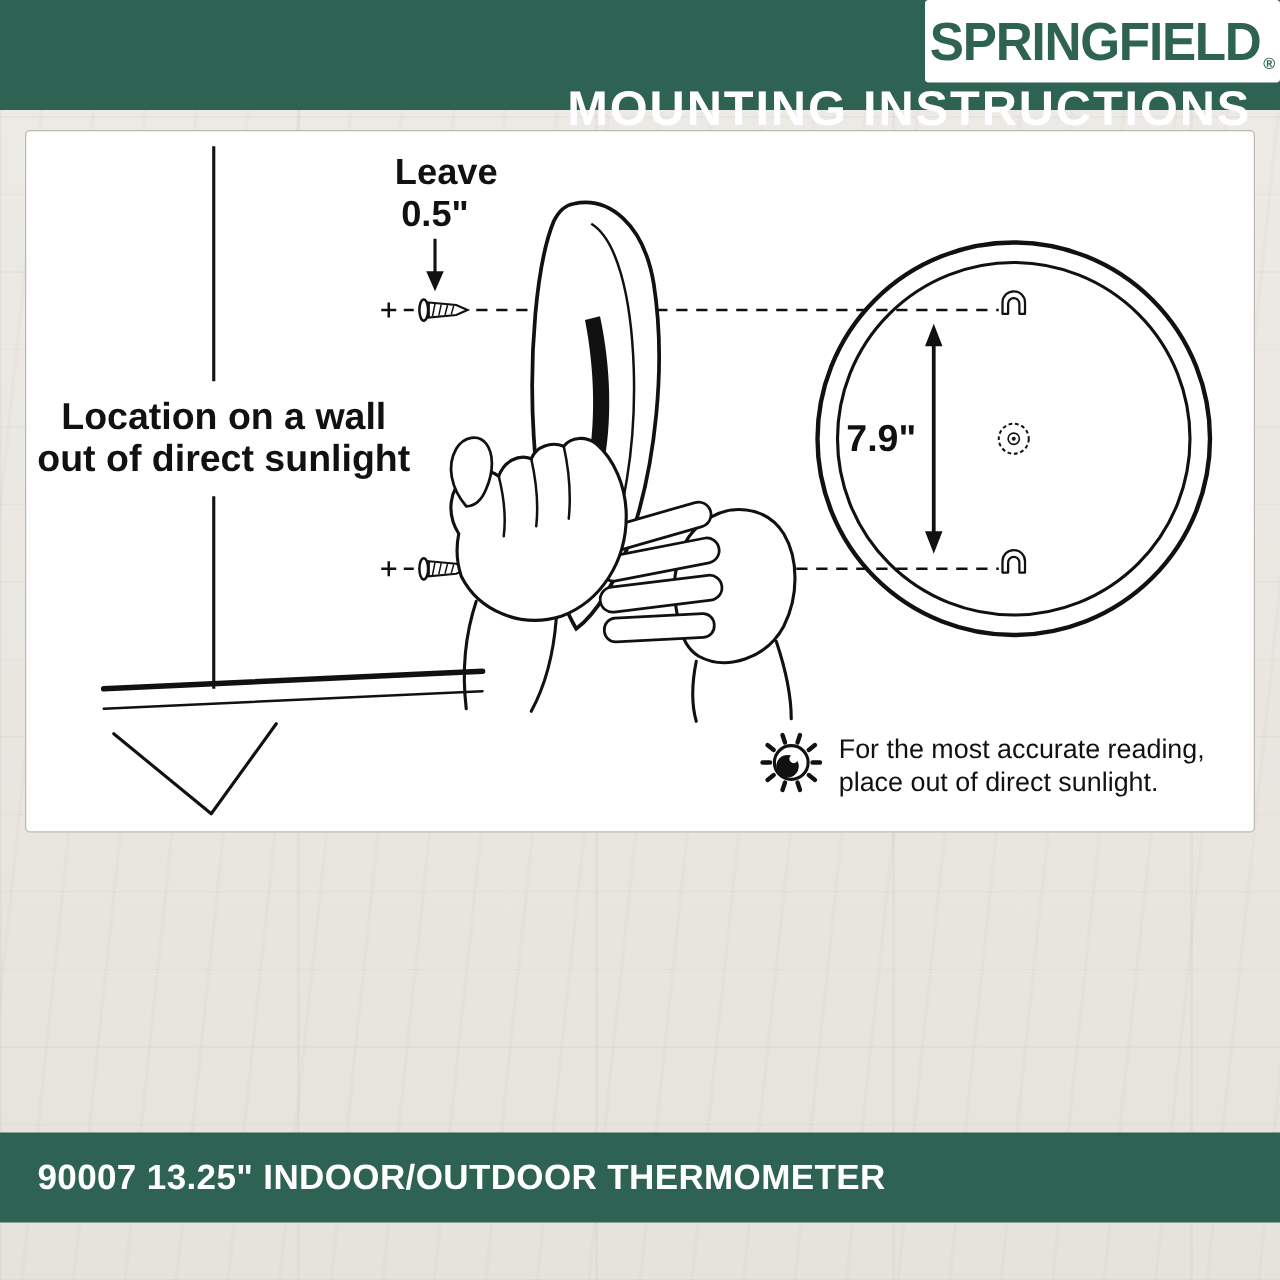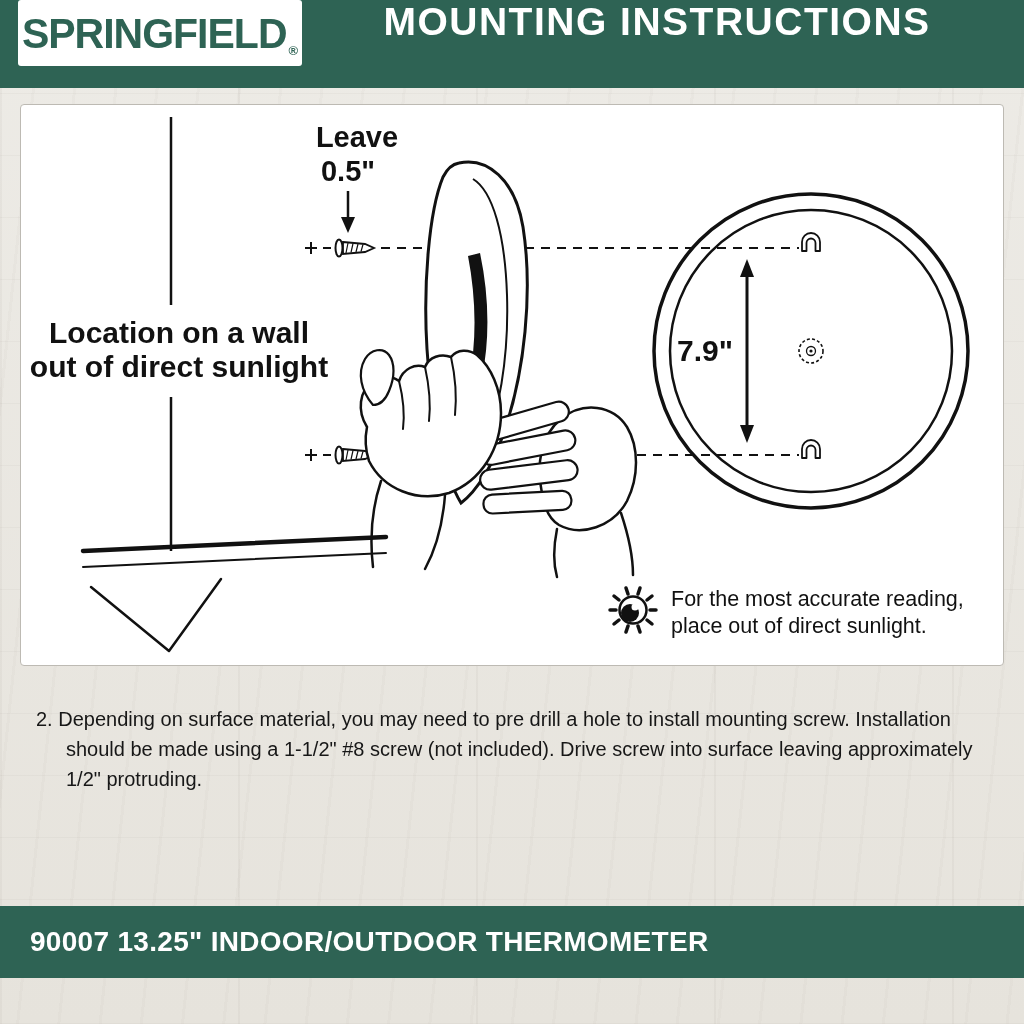--- a/index.html
+++ b/index.html
@@ -12,35 +12,35 @@
     position: relative; width: 1024px; height: 1024px; overflow: hidden;
     background:
       repeating-linear-gradient(90deg, rgba(120,110,100,0.06) 0 2px, transparent 2px 238px),
       repeating-linear-gradient(0deg, rgba(120,110,100,0.05) 0 1px, transparent 1px 62px),
       repeating-linear-gradient(96deg, rgba(160,150,140,0.05) 0 3px, transparent 3px 41px),
       linear-gradient(180deg, #edebe6 0%, #e6e3dc 100%);
   }
   
   .topbar {
     position: absolute; top: 0; left: 0; width: 1024px; height: 88px;
-    background: #2e6354; display: flex; align-items: flex-start;
+    background: #2e6354; display: flex; align-items: flex-end; flex-direction: column;
   }
   .logo-box {
     margin-left: 18px; width: 284px; height: 66px; background: #ffffff;
     border-radius: 3px; display: flex; align-items: center; justify-content: center;
     flex: 0 0 auto;
   }
   .logo-text {
     color: #2e6354; font-weight: bold; font-size: 41px; letter-spacing: -1px;
     transform: scaleY(1.05);
   }
   .logo-reg { color: #2e6354; font-size: 13px; font-weight: bold; align-self: flex-end; margin: 0 0 8px 2px; }
   .topbar-title {
     flex: 1; text-align: center; color: #ffffff; font-weight: bold;
-    font-size: 39px; letter-spacing: 1.5px; padding-right: 12px;
+    font-size: 39px; letter-spacing: 1.5px; padding-right: 23px;
   }
   
   .panel {
     position: absolute; top: 104px; left: 20px; width: 984px; height: 562px;
     background: #ffffff; border: 1px solid #bdbab3; border-radius: 4px;
   }
   .panel svg { display: block; width: 100%; height: 100%; }
   svg text { font-family: "Liberation Sans", "DejaVu Sans", sans-serif; fill: #111; }
   svg text.b { font-weight: bold; }
   
@@ -186,20 +186,19 @@
           <circle cx="614" cy="502" r="3.5" fill="#fff"></circle>
         </g>
         <text x="650" y="501" font-size="21.5">For the most accurate reading,</text>
         <text x="650" y="528" font-size="21.5">place out of direct sunlight.</text>
       </g>
 
     </svg>
   </section>
 
   <section class="steps">
-    <p class="step">2. Depending on surface material, you may need to pre drill a hole to install mounting screw. Installation should be made using a 1-1/2" #8 screw (not included). Drive screw into surface leaving approximately 1/2" protruding.</p>
   </section>
 
   <footer class="bottombar">
     <span>90007 13.25" INDOOR/OUTDOOR THERMOMETER</span>
   </footer>
 
 </div>
 
 </body></html>

